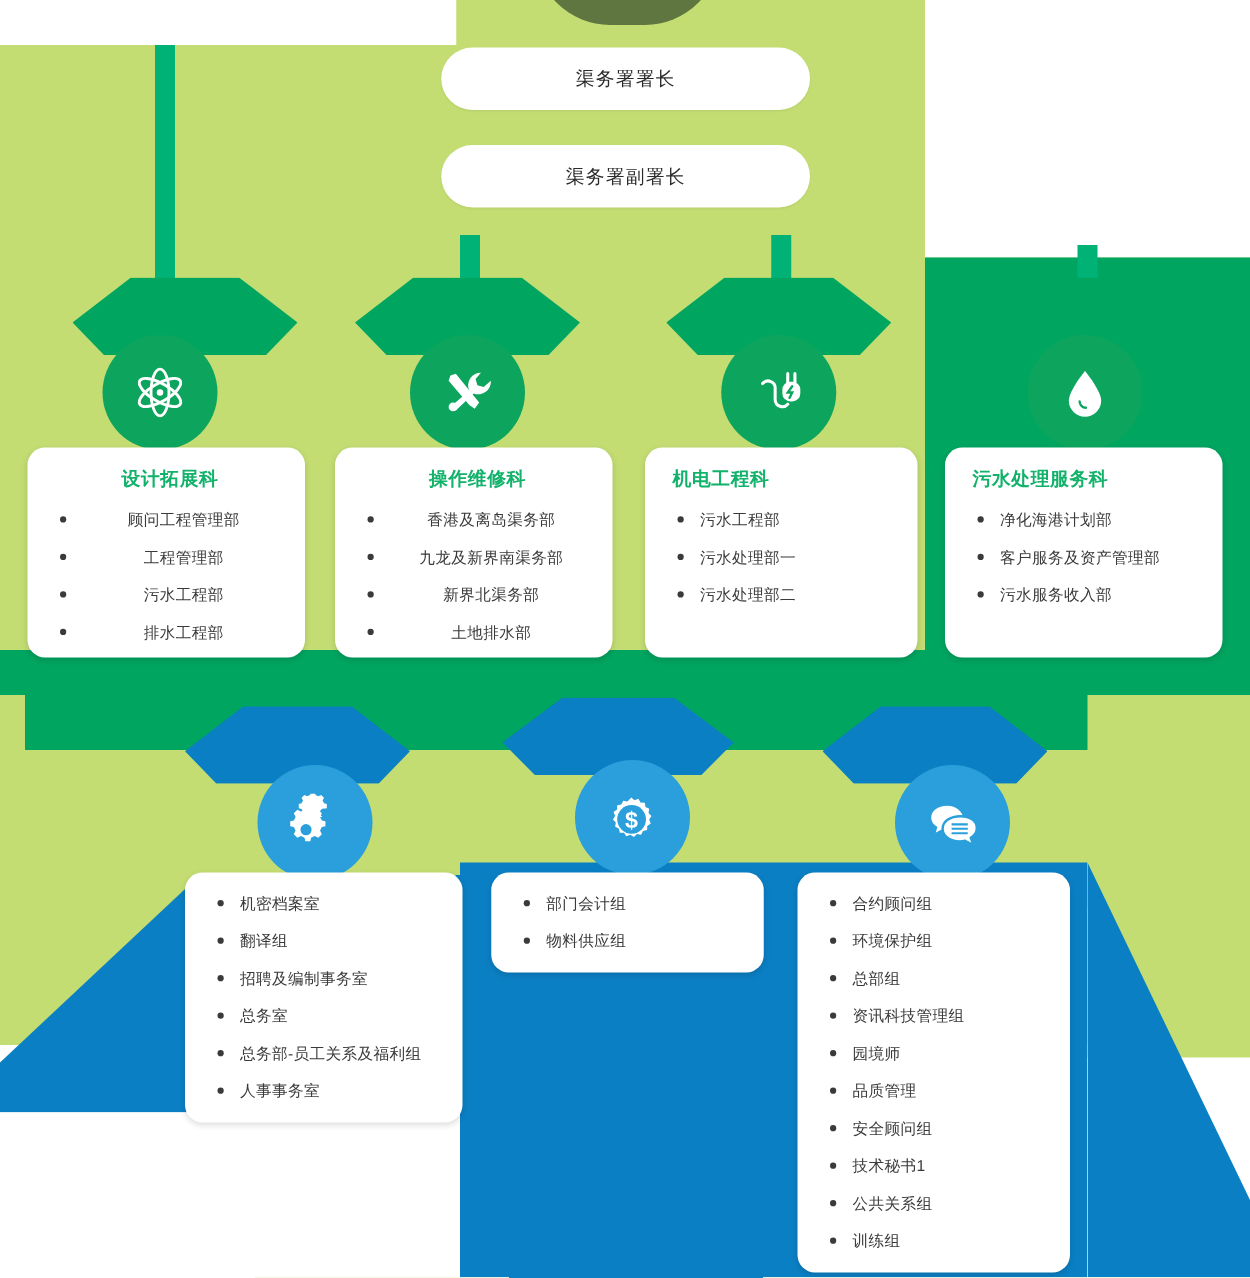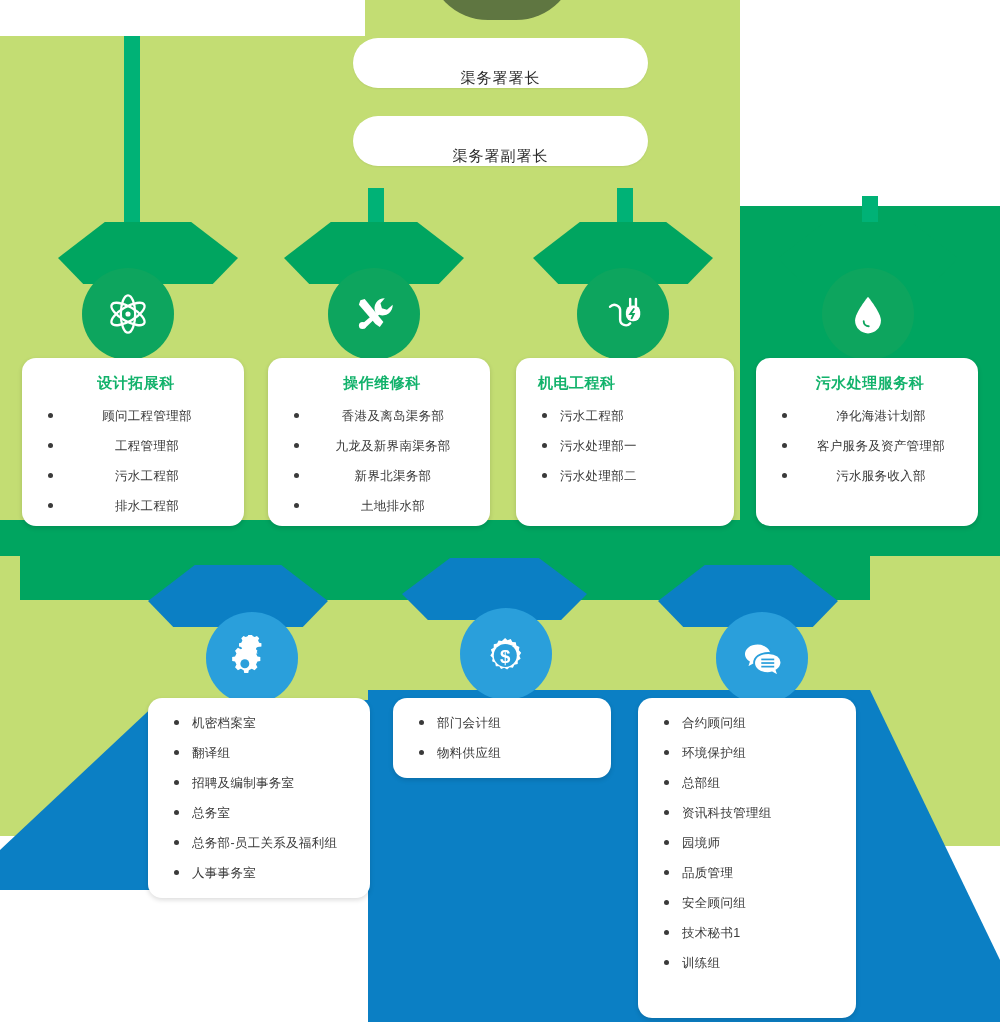--- a/index.html
+++ b/index.html
@@ -59,21 +59,21 @@
     left:870px; top:540px; width:130px; height:482px;
     background:#0b7fc4;
     clip-path: polygon(0px 150px, 130px 420px, 130px 482px, 0px 482px);
   }
 
   
   .pill{
     position:absolute;
     background:#ffffff;
     border-radius:26px;
-    display:flex;align-items:flex-end;justify-content:center;
+    display:flex;align-items:center;justify-content:center;
     color:#2b2b2b;
     font-size:15px;
     letter-spacing:1px;
     box-shadow:0 1px 2px rgba(0,0,0,.06);
   }
 
   
   .olive-blob{
     position:absolute;
     left:428px; top:-40px; width:148px; height:60px;
@@ -239,21 +239,21 @@
 
   <div class="card" style="left:516px;top:358px;width:218px;height:168px;">
     <div class="card-title">机电工程科</div>
     <ul>
       <li>污水工程部</li>
       <li>污水处理部一</li>
       <li>污水处理部二</li>
     </ul>
   </div>
 
-  <div class="card" style="left:756px;top:358px;width:222px;height:168px;text-align:center;">
+  <div class="card" style="left:756px;top:358px;width:222px;height:168px;">
     <div class="card-title">污水处理服务科</div>
     <ul>
       <li>净化海港计划部</li>
       <li>客户服务及资产管理部</li>
       <li>污水服务收入部</li>
     </ul>
   </div>
 
   <div class="fan blue" style="left:148px;top:565px;width:180px;"></div>
   <div class="fan blue" style="left:402px;top:558px;width:185px;"></div>
@@ -313,17 +313,18 @@
   <div class="card" style="left:638px;top:698px;width:218px;height:320px;padding-top:10px;">
     <ul>
       <li>合约顾问组</li>
       <li>环境保护组</li>
       <li>总部组</li>
       <li>资讯科技管理组</li>
       <li>园境师</li>
       <li>品质管理</li>
       <li>安全顾问组</li>
       <li>技术秘书1</li>
+      <li>公共关系组</li>
       <li>训练组</li>
     </ul>
   </div>
 
 </div>
 
 </body></html>

